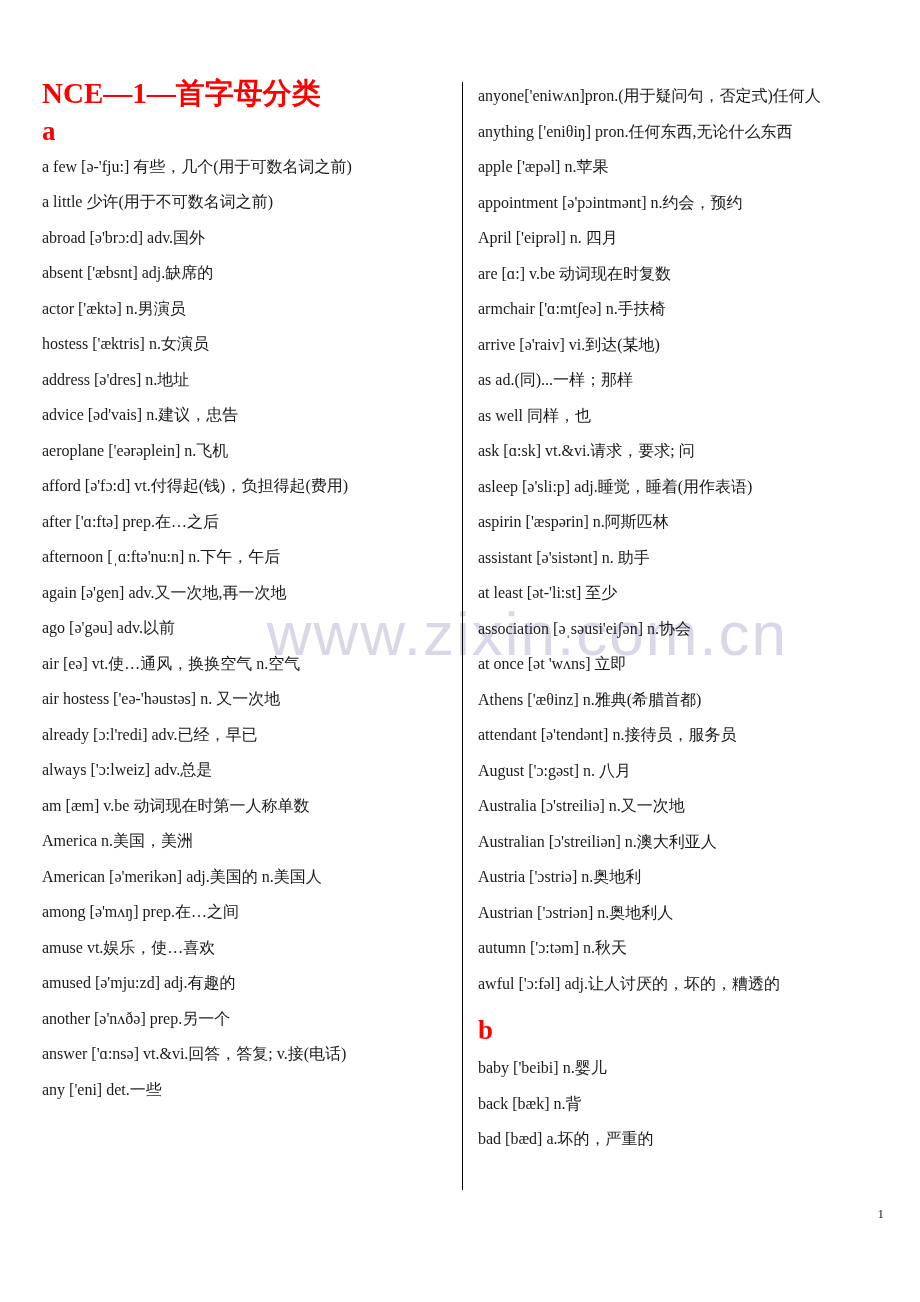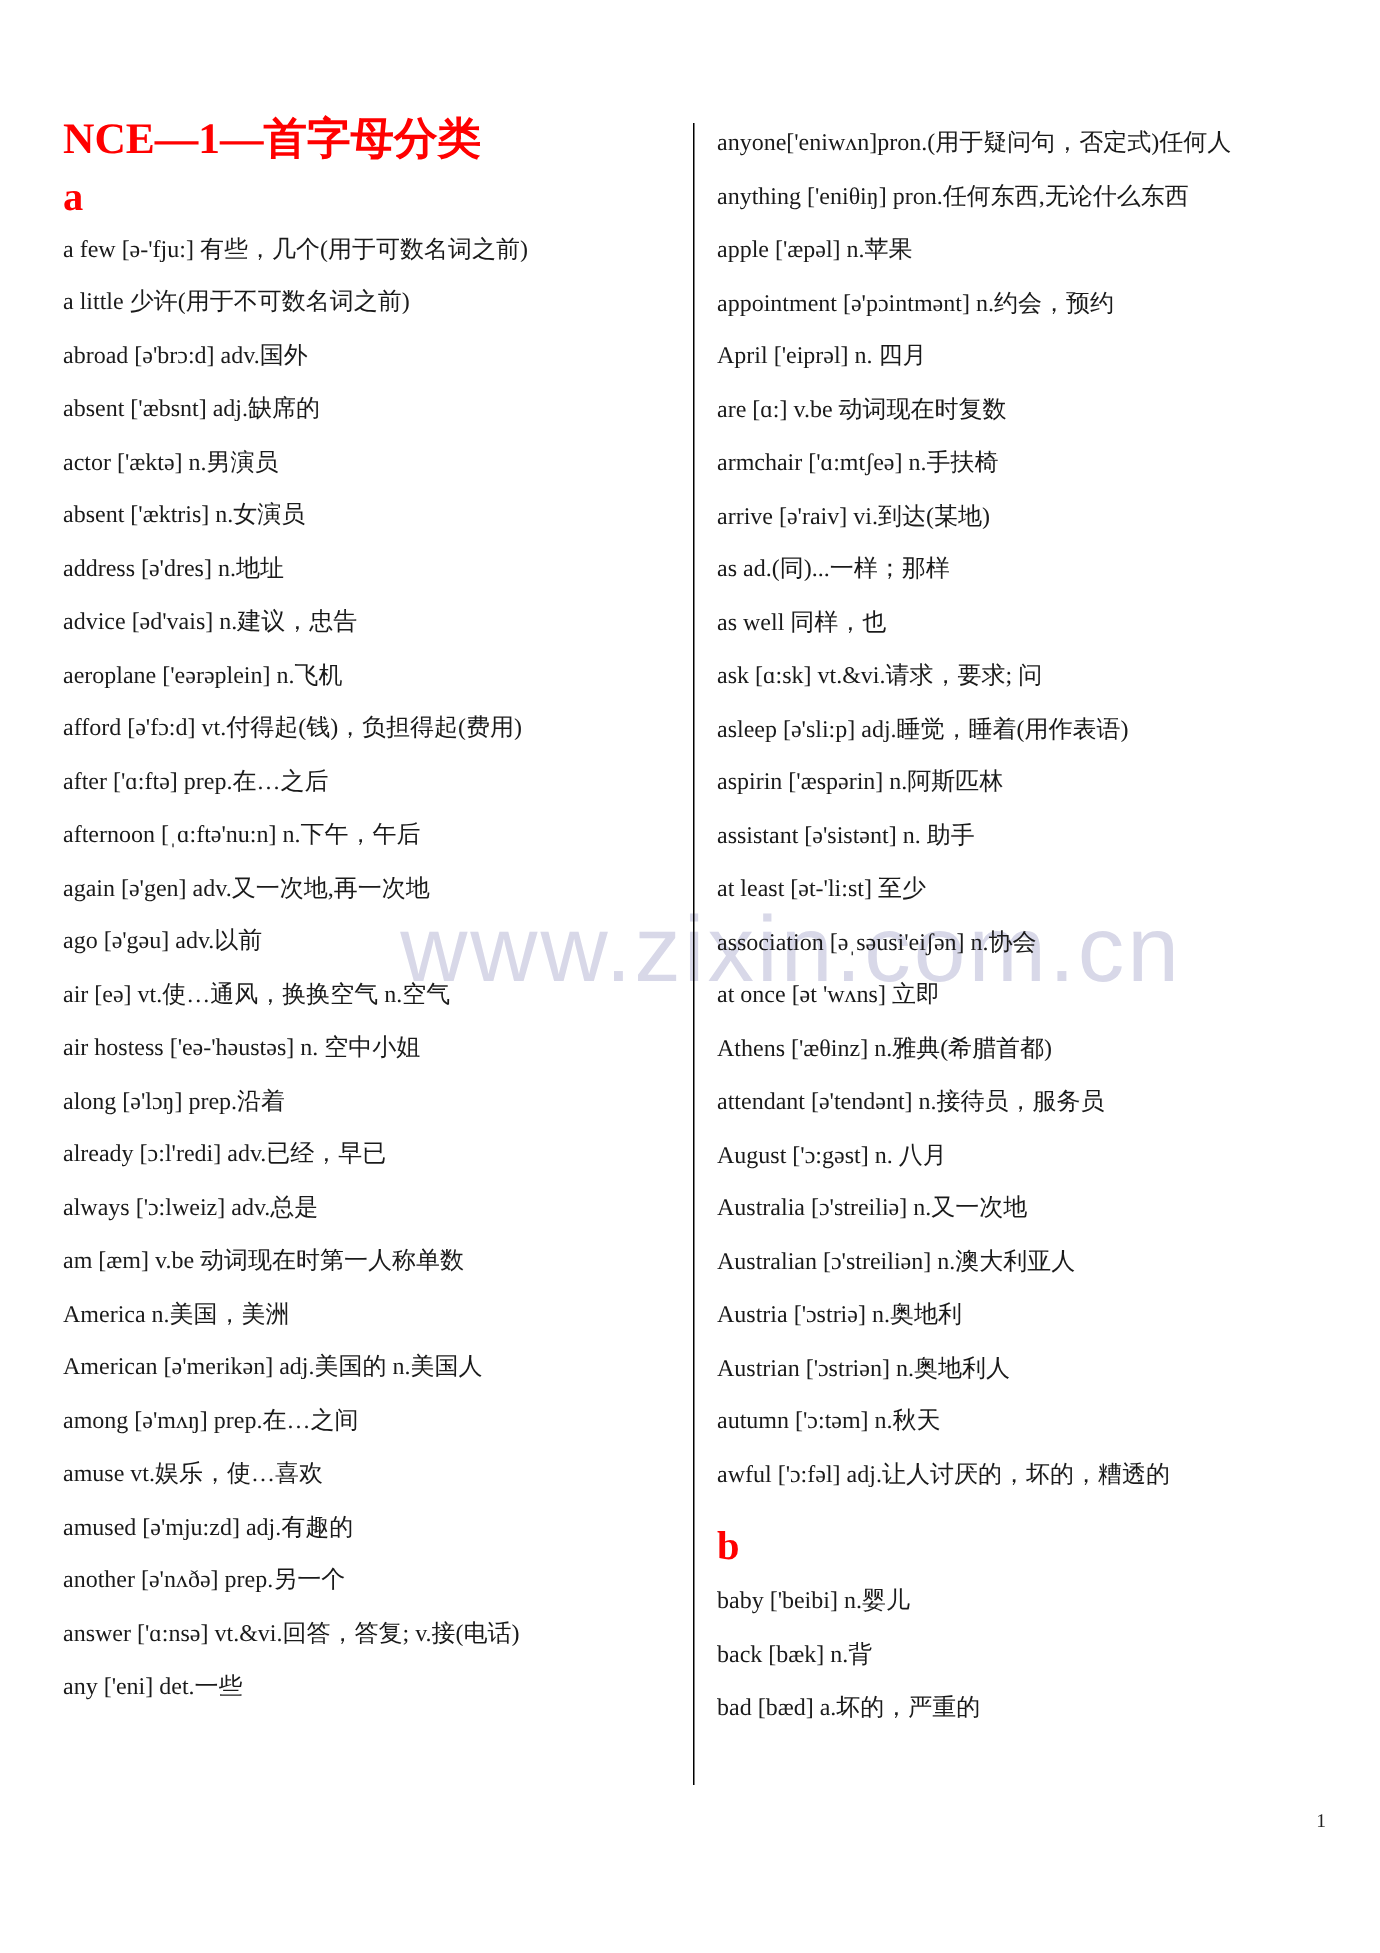--- a/index.html
+++ b/index.html
@@ -109,32 +109,31 @@
 
   <div class="column" id="col-left">
     <div class="doc-title">NCE—1—首字母分类</div>
     <div class="letter-heading">a</div>
     <div id="left-entries">
         <div class="entry">a few [ə-'fju:]  有些，几个(用于可数名词之前)</div>
         <div class="entry">a little  少许(用于不可数名词之前)</div>
         <div class="entry">abroad [ə'brɔ:d] adv.国外</div>
         <div class="entry">absent    ['æbsnt] adj.缺席的</div>
         <div class="entry">actor ['æktə] n.男演员</div>
-        <div class="entry">absent ['æktris] n.女演员</div>
+        <div class="entry">hostess ['æktris] n.女演员</div>
         <div class="entry">address [ə'dres] n.地址</div>
         <div class="entry">advice [əd'vais] n.建议，忠告</div>
         <div class="entry">aeroplane    ['eərəplein] n.飞机</div>
         <div class="entry">afford [ə'fɔ:d] vt.付得起(钱)，负担得起(费用)</div>
         <div class="entry">after    ['ɑ:ftə] prep.在…之后</div>
         <div class="entry">afternoon    [ˌɑ:ftə'nu:n] n.下午，午后</div>
         <div class="entry">again    [ə'gen] adv.又一次地,再一次地</div>
         <div class="entry">ago [ə'gəu] adv.以前</div>
         <div class="entry">air [eə] vt.使…通风，换换空气 n.空气</div>
-        <div class="entry">air hostess ['eə-'həustəs] n. 空中小姐</div>
-        <div class="entry">along    [ə'lɔŋ] prep.沿着</div>
+        <div class="entry">air hostess ['eə-'həustəs] n. 又一次地</div>
         <div class="entry">already [ɔ:l'redi] adv.已经，早已</div>
         <div class="entry">always    ['ɔ:lweiz] adv.总是</div>
         <div class="entry">am [æm] v.be 动词现在时第一人称单数</div>
         <div class="entry">America n.美国，美洲</div>
         <div class="entry">American [ə'merikən] adj.美国的 n.美国人</div>
         <div class="entry">among [ə'mʌŋ] prep.在…之间</div>
         <div class="entry">amuse vt.娱乐，使…喜欢</div>
         <div class="entry">amused [ə'mju:zd] adj.有趣的</div>
         <div class="entry">another    [ə'nʌðə] prep.另一个</div>
         <div class="entry">answer ['ɑ:nsə] vt.&amp;vi.回答，答复; v.接(电话)</div>

